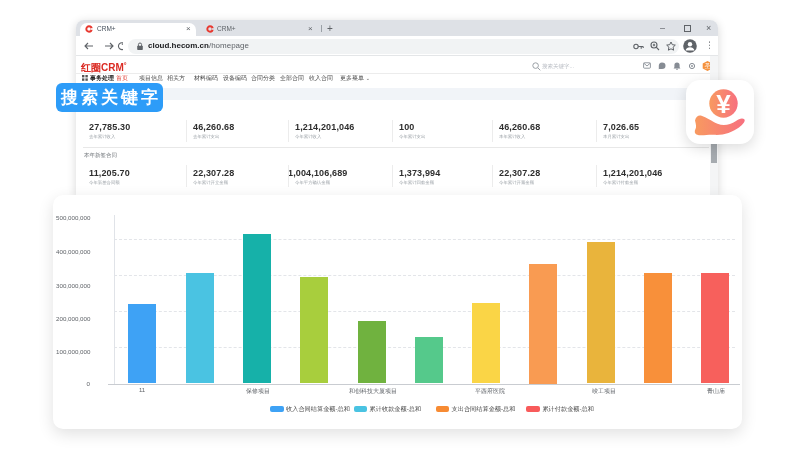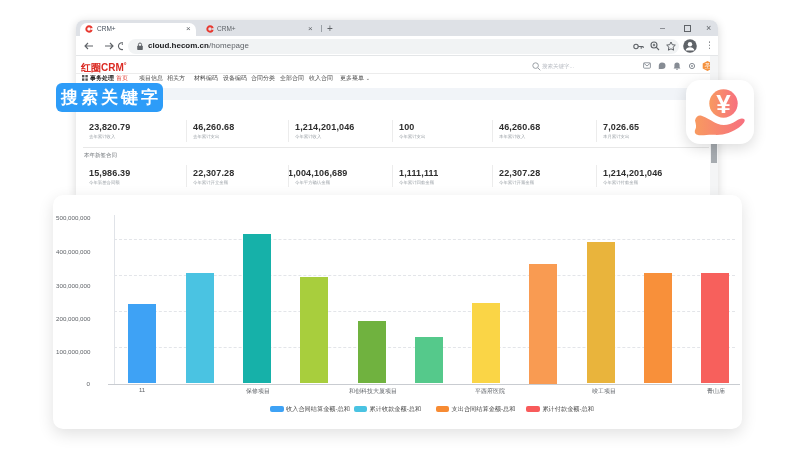--- a/index.html
+++ b/index.html
@@ -116,45 +116,45 @@
   <div class="abs nav" style="left:91px;top:53.5px">相关方</div>
   <div class="abs nav" style="left:118px;top:53.5px">材料编码</div>
   <div class="abs nav" style="left:147px;top:53.5px">设备编码</div>
   <div class="abs nav" style="left:175px;top:53.5px">合同分类</div>
   <div class="abs nav" style="left:204px;top:53.5px">全部合同</div>
   <div class="abs nav" style="left:233px;top:53.5px">收入合同</div>
   <div class="abs nav" style="left:264px;top:53.5px">更多菜单 <span style="font-size:5px">⌄</span></div>
 
   <div class="abs" style="left:0;top:67.5px;width:634px;height:12.5px;background:#f1f4f8"></div>
 
-  <div class="abs num" style="left:13px;top:102px">23,820.79</div>
+  <div class="abs num" style="left:13px;top:102px">27,785.30</div>
   <div class="abs num" style="left:117px;top:102px">46,260.68</div>
   <div class="abs num" style="left:219px;top:102px">1,214,201,046</div>
   <div class="abs num" style="left:323px;top:102px">100</div>
   <div class="abs num" style="left:423px;top:102px">46,260.68</div>
   <div class="abs num" style="left:527px;top:102px">7,026.65</div>
   <div class="abs lbl" style="left:13px;top:114px">去年累计收入</div>
   <div class="abs lbl" style="left:117px;top:114px">去年累计支出</div>
   <div class="abs lbl" style="left:219px;top:114px">今年累计收入</div>
   <div class="abs lbl" style="left:323px;top:114px">今年累计支出</div>
   <div class="abs lbl" style="left:423px;top:114px">本年累计收入</div>
   <div class="abs lbl" style="left:527px;top:114px">本月累计支出</div>
   <div class="abs" style="left:109.5px;top:100px;width:1px;height:22px;background:#ececec"></div>
   <div class="abs" style="left:211.5px;top:100px;width:1px;height:22px;background:#ececec"></div>
   <div class="abs" style="left:315.5px;top:100px;width:1px;height:22px;background:#ececec"></div>
   <div class="abs" style="left:415.5px;top:100px;width:1px;height:22px;background:#ececec"></div>
   <div class="abs" style="left:519.5px;top:100px;width:1px;height:22px;background:#ececec"></div>
 
   <div class="abs" style="left:7px;top:127.3px;width:626px;height:1px;background:#e8e8e8"></div>
   <div class="abs" style="left:8px;top:132px;font-size:5.5px;color:#70757a">本年新签合同</div>
 
-  <div class="abs num" style="left:13px;top:147.5px">15,986.39</div>
+  <div class="abs num" style="left:13px;top:147.5px">11,205.70</div>
   <div class="abs num" style="left:117px;top:147.5px">22,307.28</div>
   <div class="abs num" style="left:212px;top:147.5px">1,004,106,689</div>
-  <div class="abs num" style="left:323px;top:147.5px">1,111,111</div>
+  <div class="abs num" style="left:323px;top:147.5px">1,373,994</div>
   <div class="abs num" style="left:423px;top:147.5px">22,307.28</div>
   <div class="abs num" style="left:527px;top:147.5px">1,214,201,046</div>
   <div class="abs lbl" style="left:13px;top:159.5px">今年新签合同额</div>
   <div class="abs lbl" style="left:117px;top:159.5px">今年累计开立金额</div>
   <div class="abs lbl" style="left:219px;top:159.5px">今年平方确认金额</div>
   <div class="abs lbl" style="left:323px;top:159.5px">今年累计回款金额</div>
   <div class="abs lbl" style="left:423px;top:159.5px">今年累计开票金额</div>
   <div class="abs lbl" style="left:527px;top:159.5px">今年累计付款金额</div>
   <div class="abs" style="left:109.5px;top:145px;width:1px;height:22px;background:#ececec"></div>
   <div class="abs" style="left:211.5px;top:145px;width:1px;height:22px;background:#ececec"></div>

